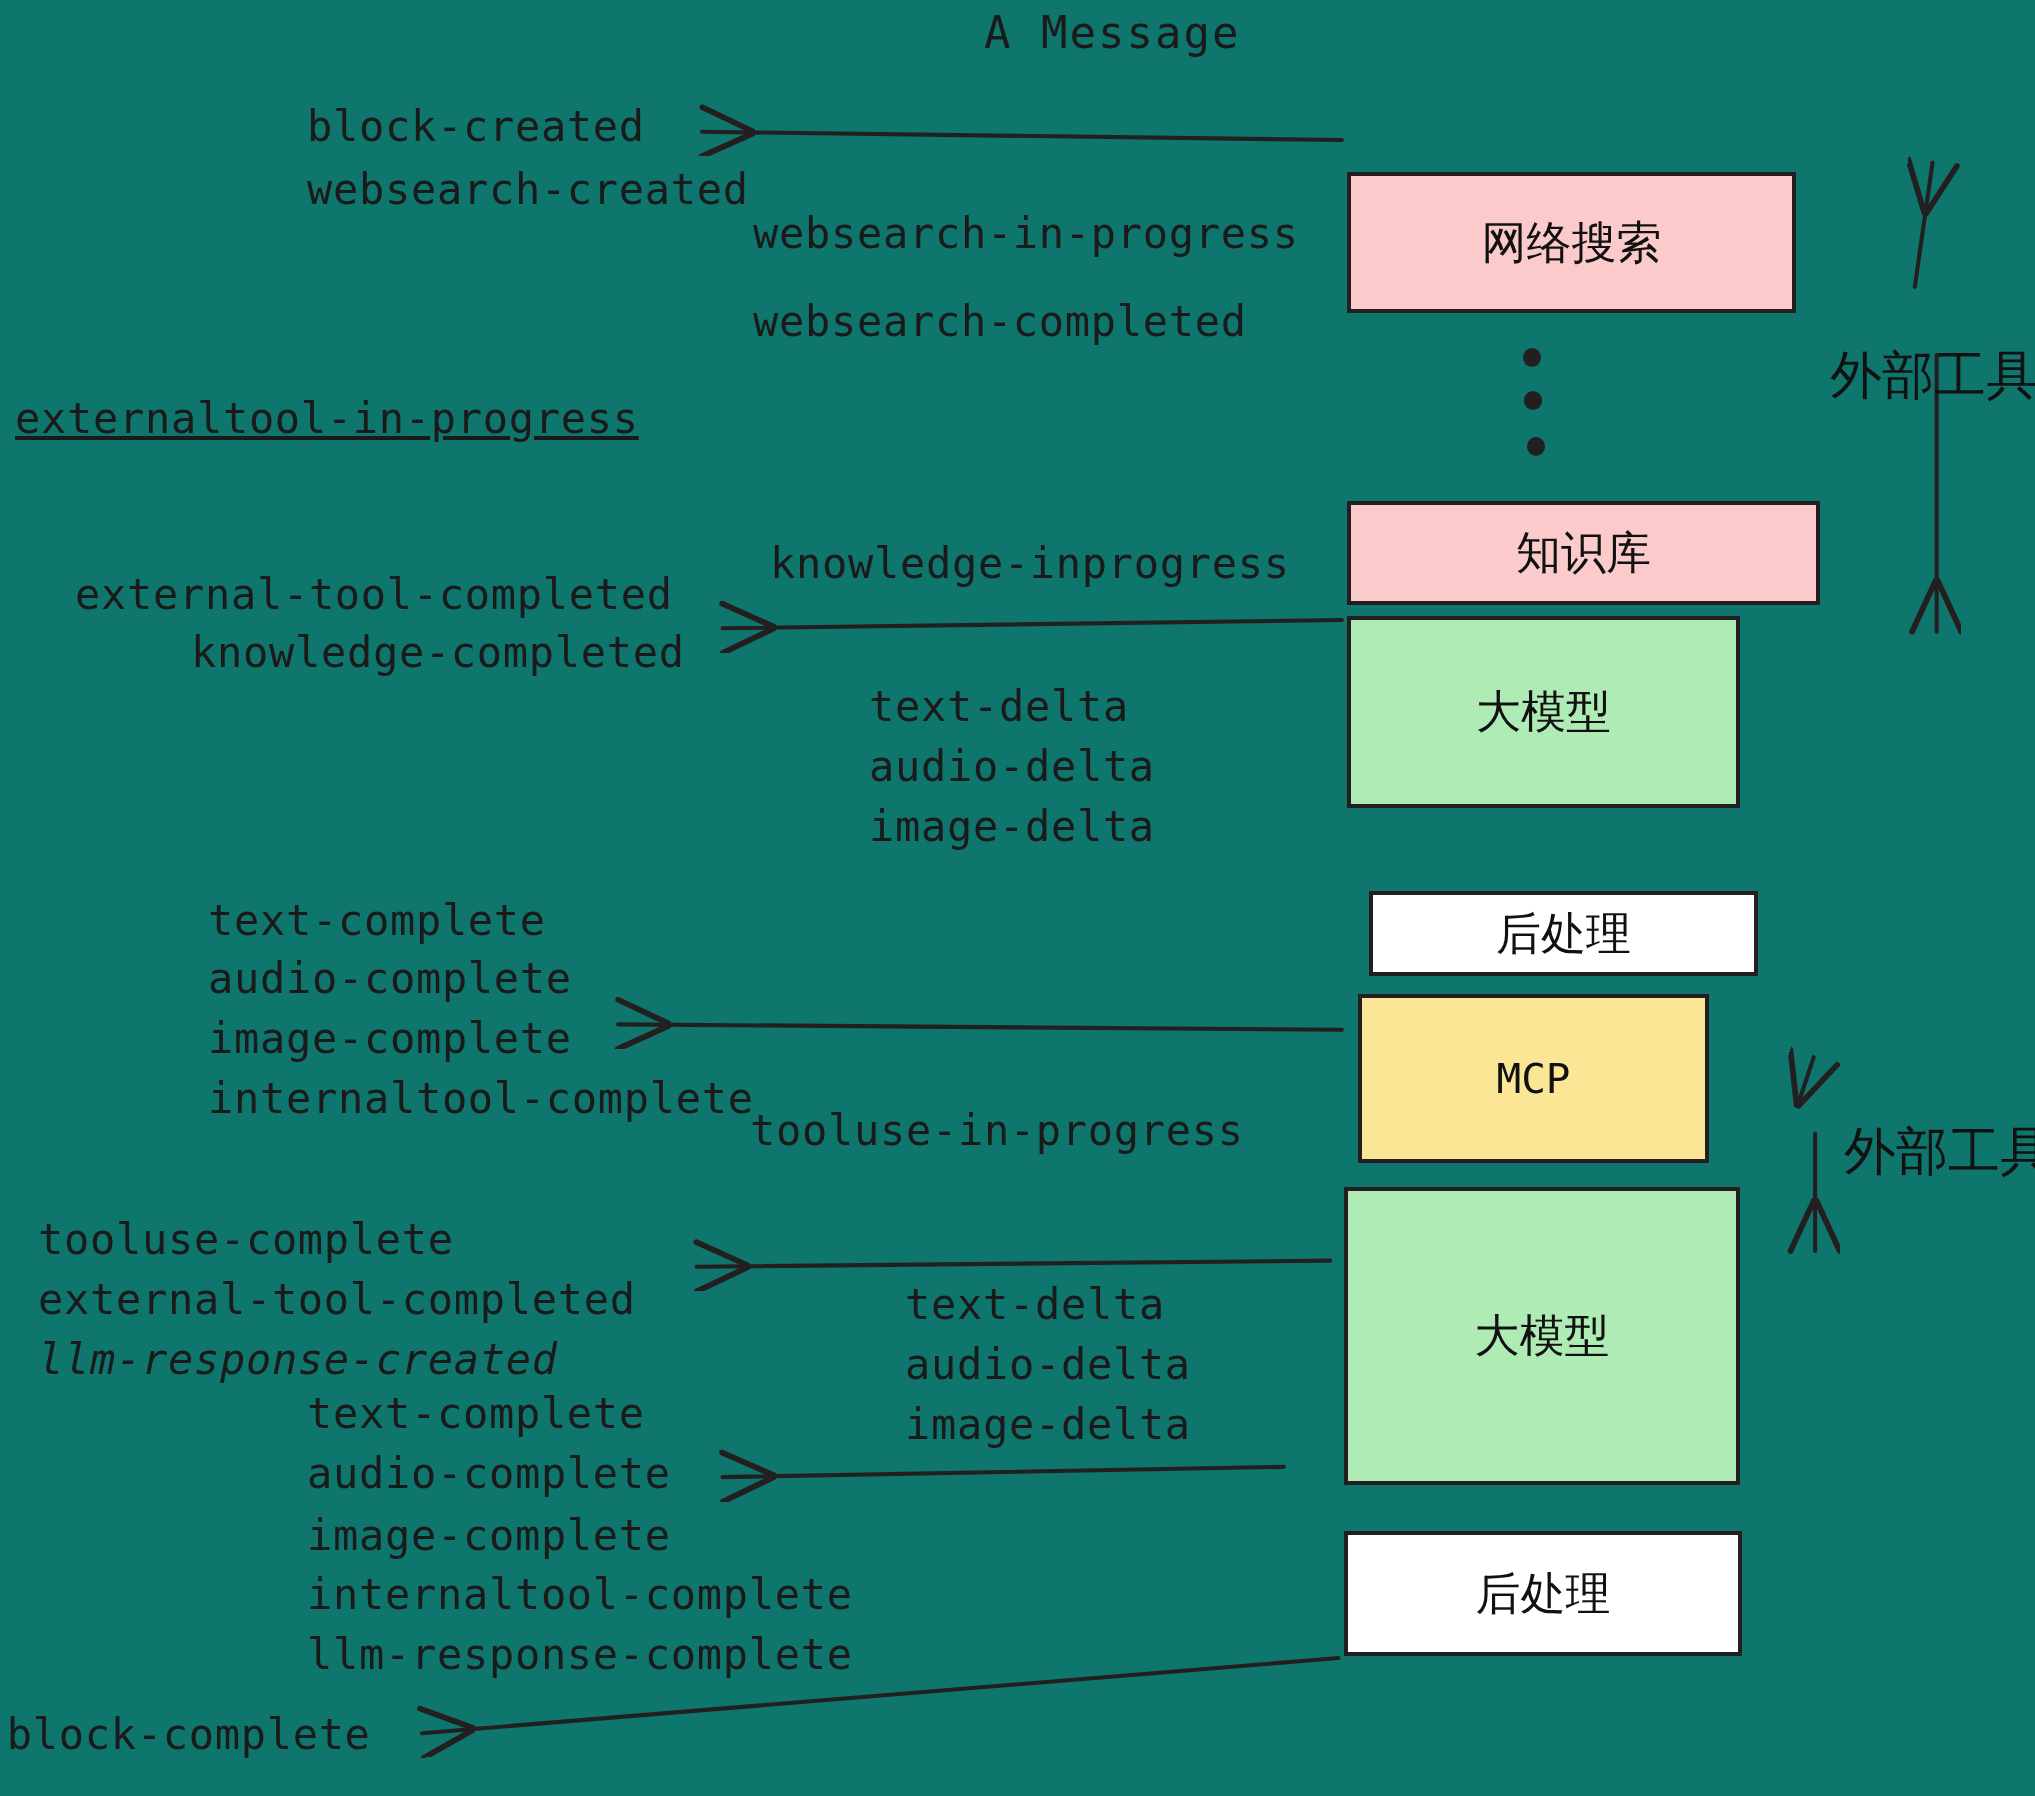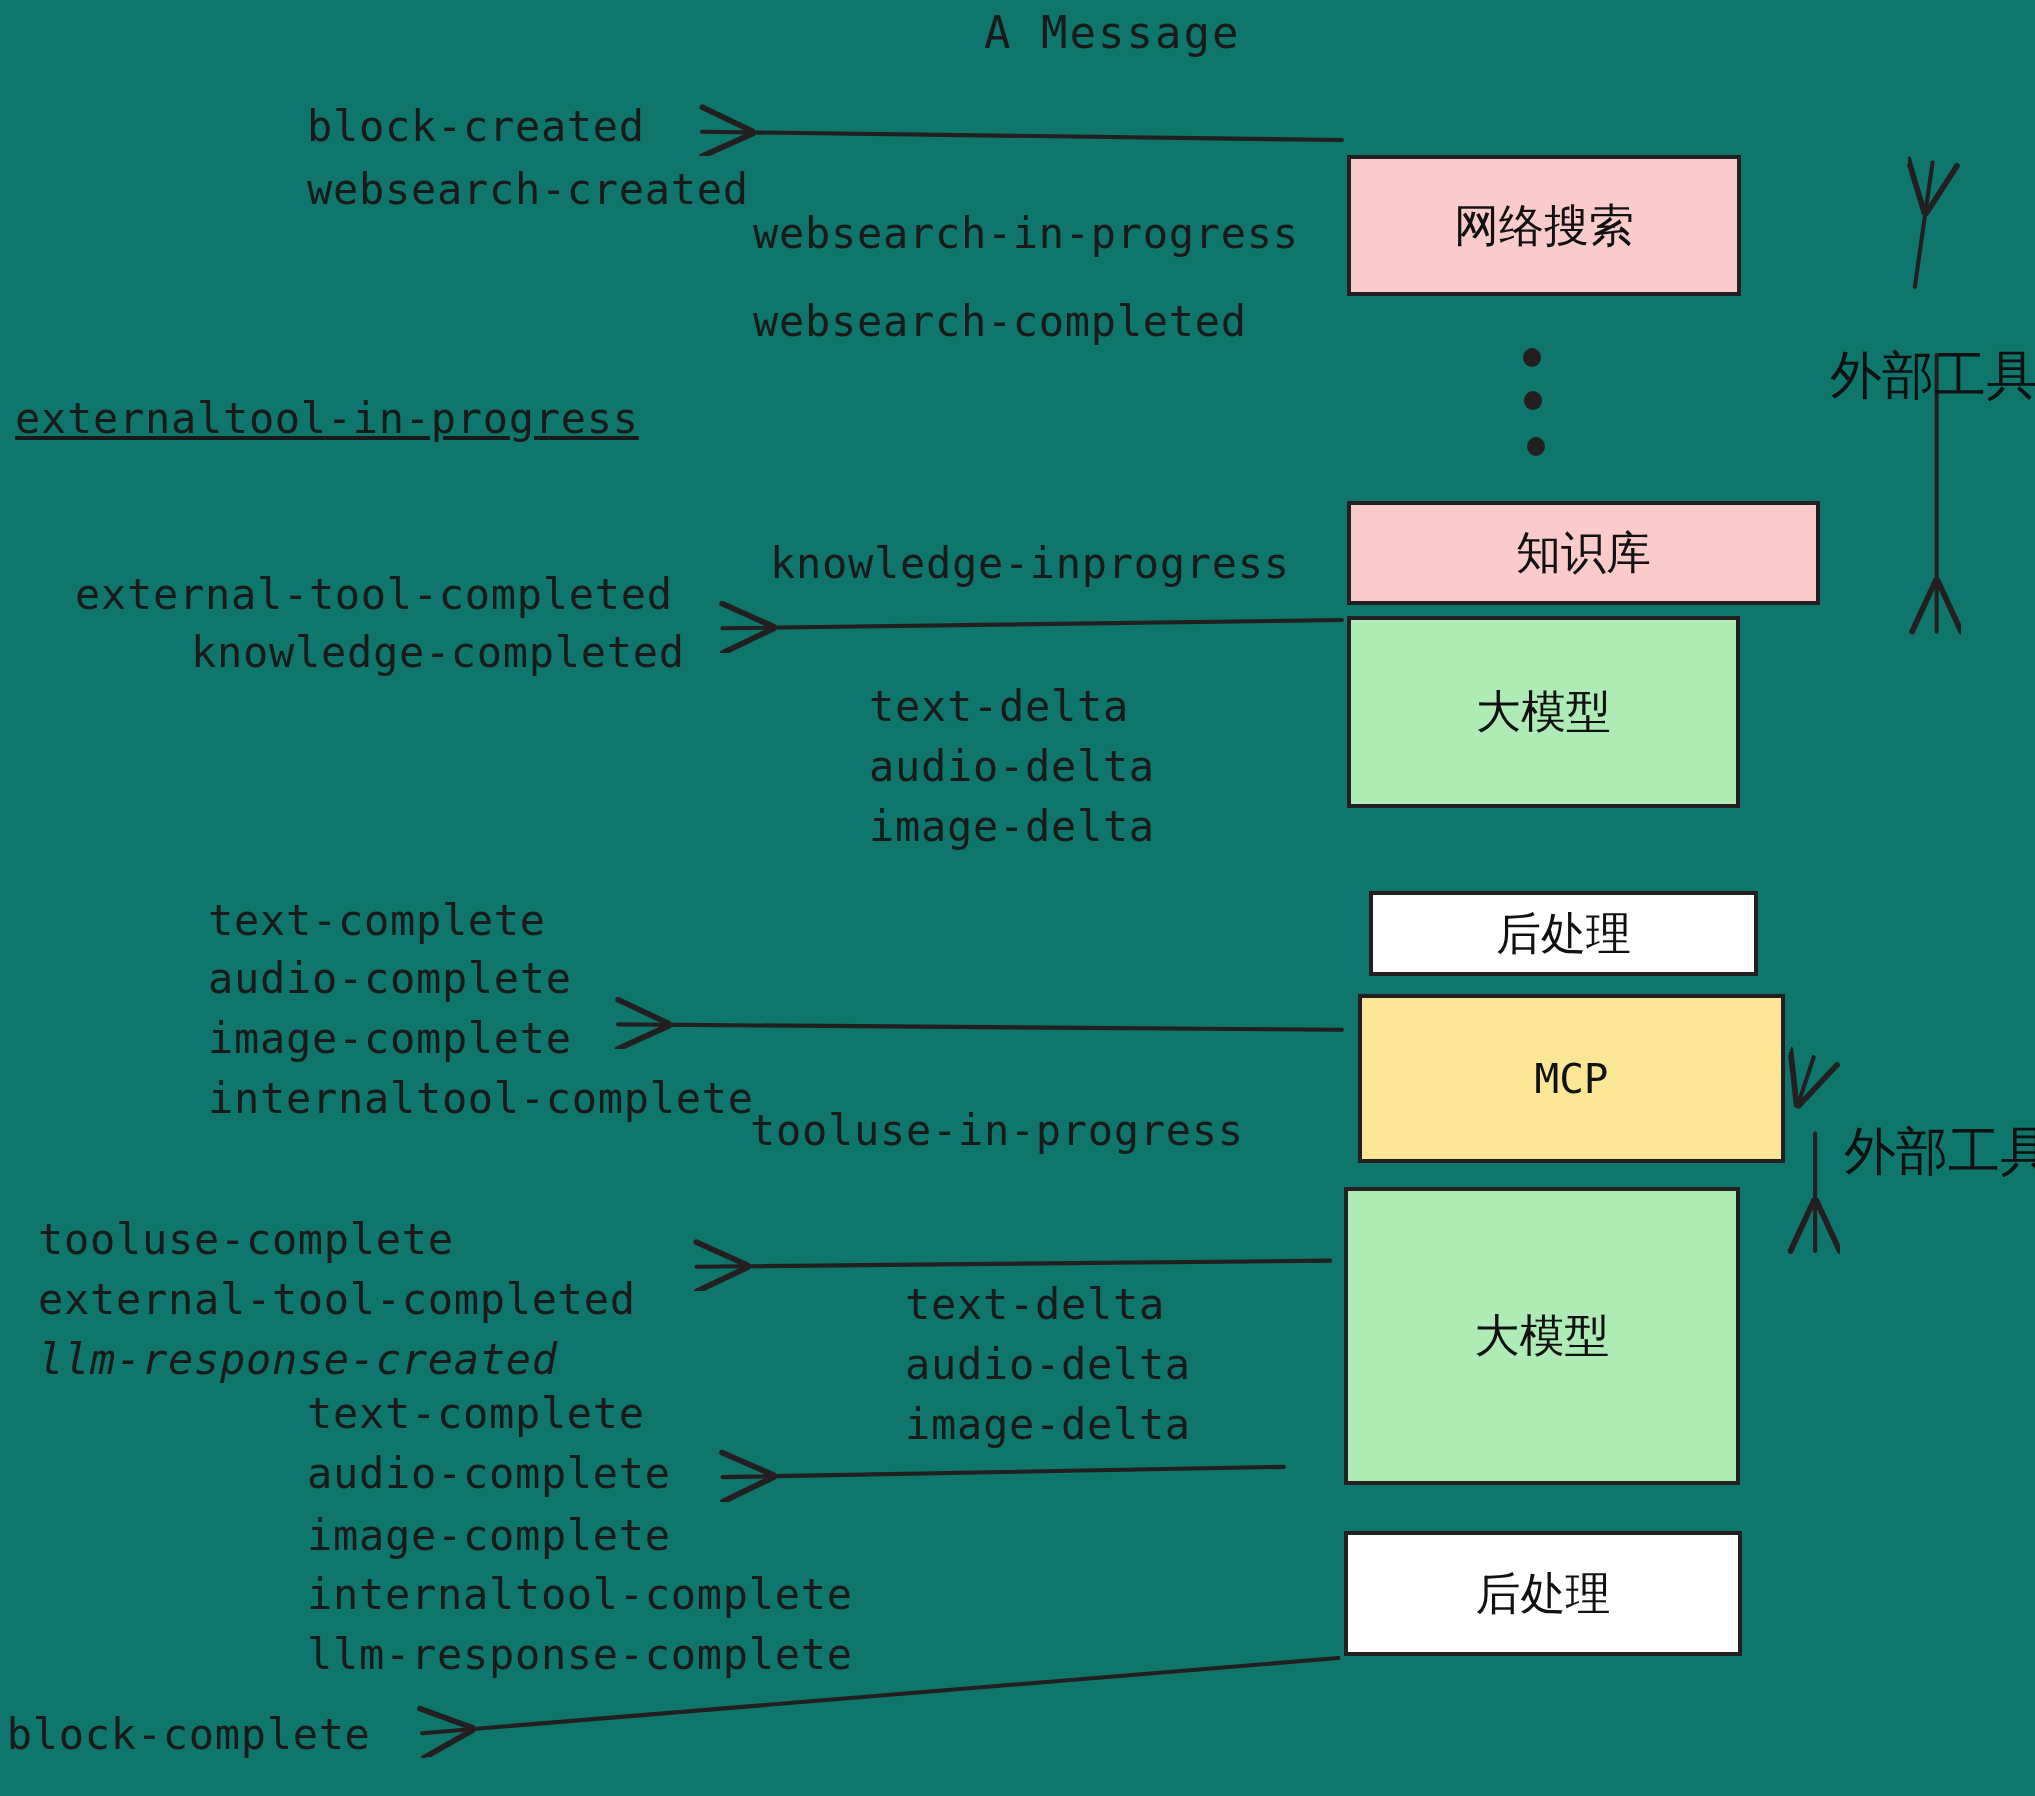--- a/index.html
+++ b/index.html
@@ -73,25 +73,25 @@
       </g>
     <g id="vertical-arrows">
         <line x1="2804" y1="420" x2="2830" y2="238" stroke="#231f20" stroke-width="6" stroke-linecap="round" marker-end="url(#ah)"></line>
         <line x1="2836" y1="520" x2="2836" y2="925" stroke="#231f20" stroke-width="6" stroke-linecap="round" marker-end="url(#ah)"></line>
         <line x1="2632" y1="1620" x2="2656" y2="1548" stroke="#231f20" stroke-width="6" stroke-linecap="round" marker-end="url(#ah)"></line>
         <line x1="2658" y1="1660" x2="2658" y2="1832" stroke="#231f20" stroke-width="6" stroke-linecap="round" marker-end="url(#ah)"></line>
       </g>
   </svg>
 
   <div id="nodes-root">
-      <div class="node" style="left: 1347px; top: 155px; width: 394px; height: 141px; background: rgb(251, 203, 203); border-color: rgb(35, 31, 32);">网络搜索</div>
+      <div class="node" style="left: 1347px; top: 172px; width: 449px; height: 141px; background: rgb(251, 203, 203); border-color: rgb(35, 31, 32);">网络搜索</div>
       <div class="node" style="left: 1347px; top: 501px; width: 473px; height: 104px; background: rgb(251, 203, 203); border-color: rgb(35, 31, 32);">知识库</div>
       <div class="node" style="left: 1347px; top: 616px; width: 393px; height: 192px; background: rgb(174, 235, 181); border-color: rgb(35, 31, 32);">大模型</div>
       <div class="node" style="left: 1369px; top: 891px; width: 389px; height: 85px; background: rgb(255, 255, 255); border-color: rgb(35, 31, 32);">后处理</div>
-      <div class="node mono" style="left: 1358px; top: 994px; width: 427px; height: 169px; background: rgb(250, 230, 148); border-color: rgb(35, 31, 32);">MCP</div>
+      <div class="node mono" style="left: 1358px; top: 994px; width: 351px; height: 169px; background: rgb(250, 230, 148); border-color: rgb(35, 31, 32);">MCP</div>
       <div class="node" style="left: 1344px; top: 1187px; width: 396px; height: 298px; background: rgb(174, 235, 181); border-color: rgb(35, 31, 32);">大模型</div>
       <div class="node" style="left: 1344px; top: 1531px; width: 398px; height: 125px; background: rgb(255, 255, 255); border-color: rgb(35, 31, 32);">后处理</div>
     </div>
   <div id="dots-root">
       <div class="dot" style="left: 1523px; top: 348px;"></div>
       <div class="dot" style="left: 1524px; top: 391px;"></div>
       <div class="dot" style="left: 1527px; top: 437px;"></div>
     </div>
   <div id="events-root">
       <div class="evt" style="left: 307px; top: 106px;">block-created</div>

